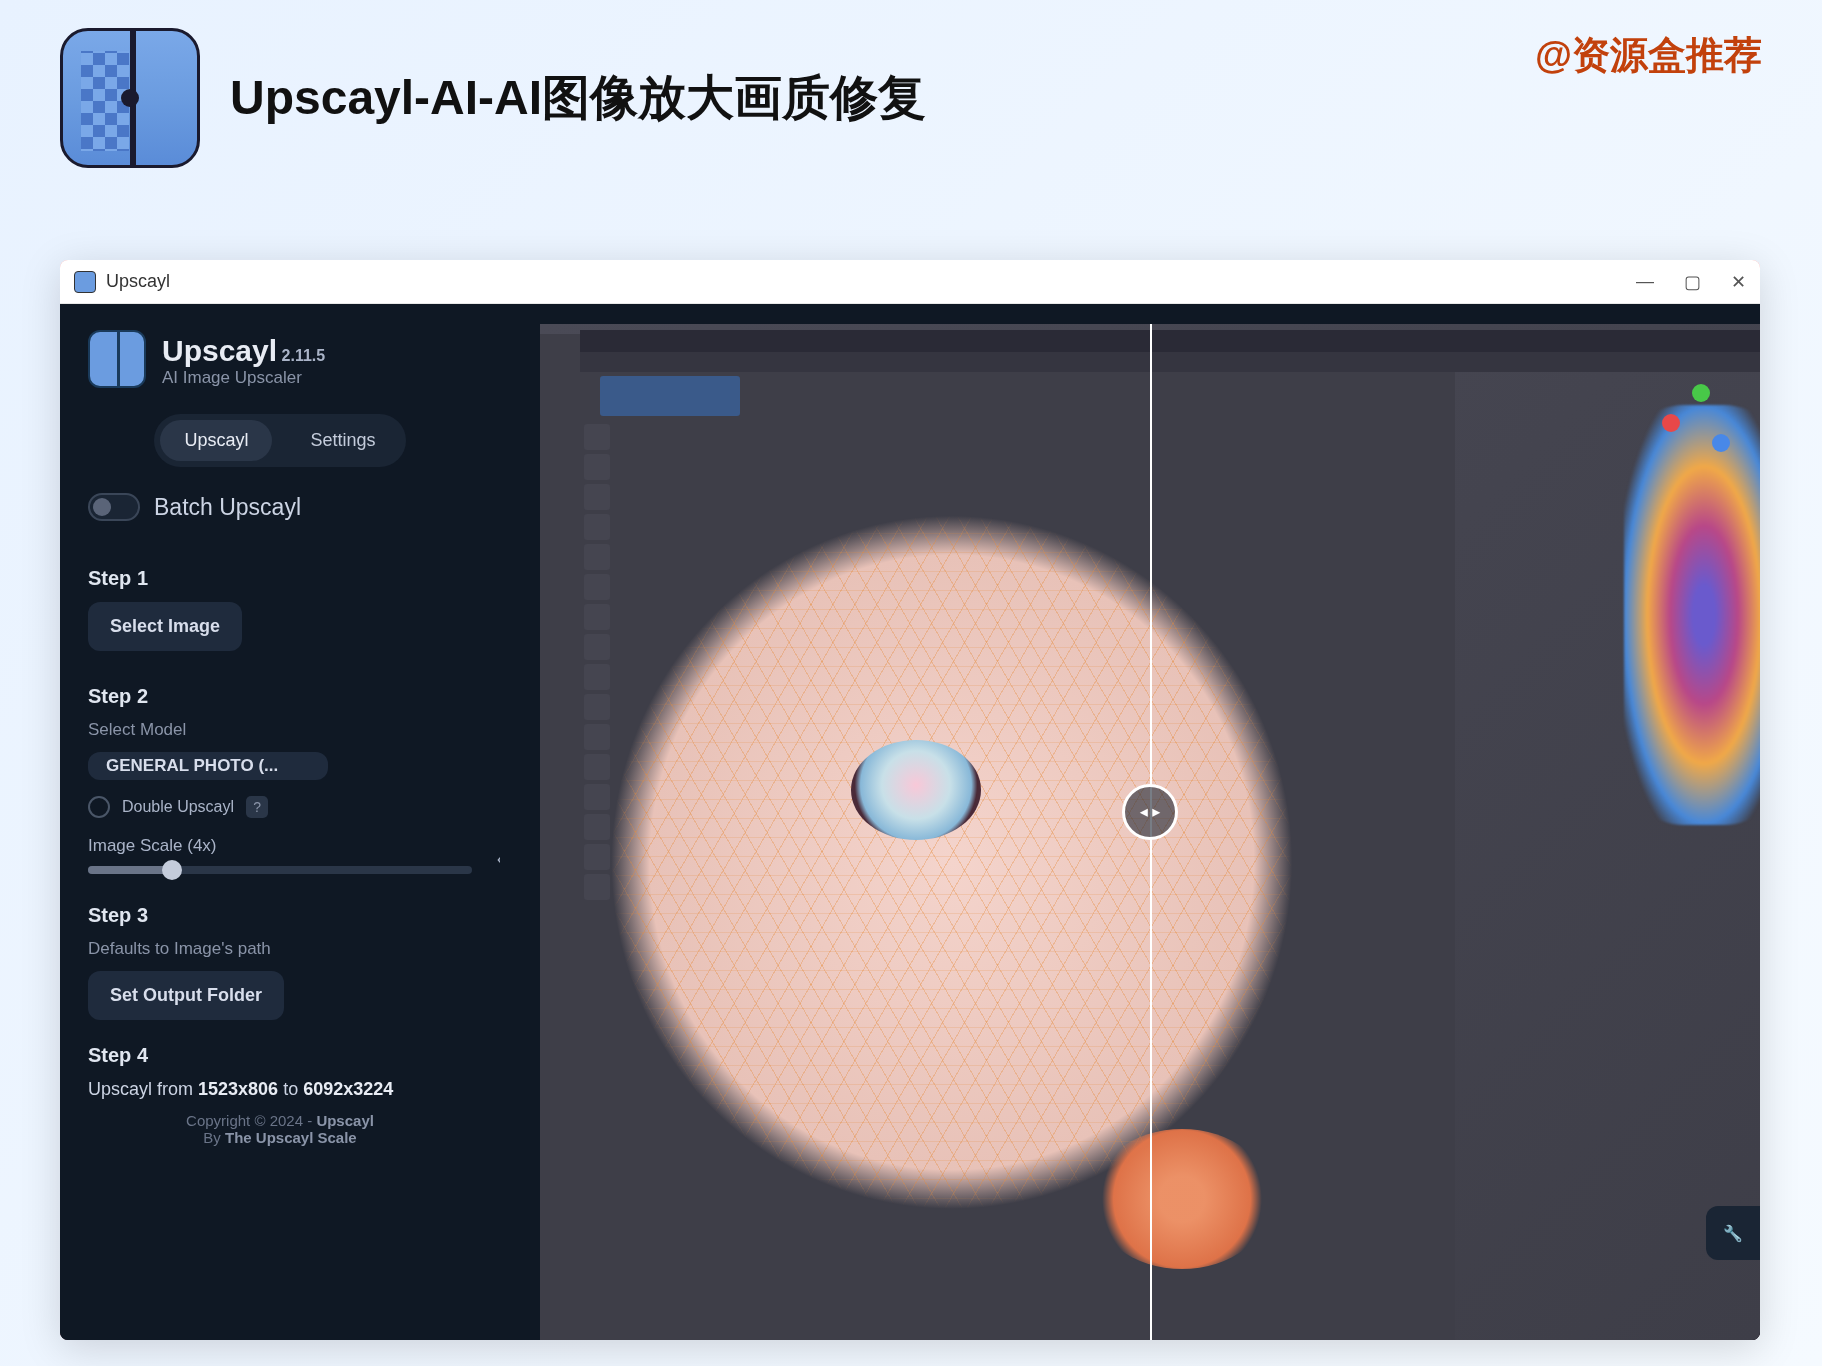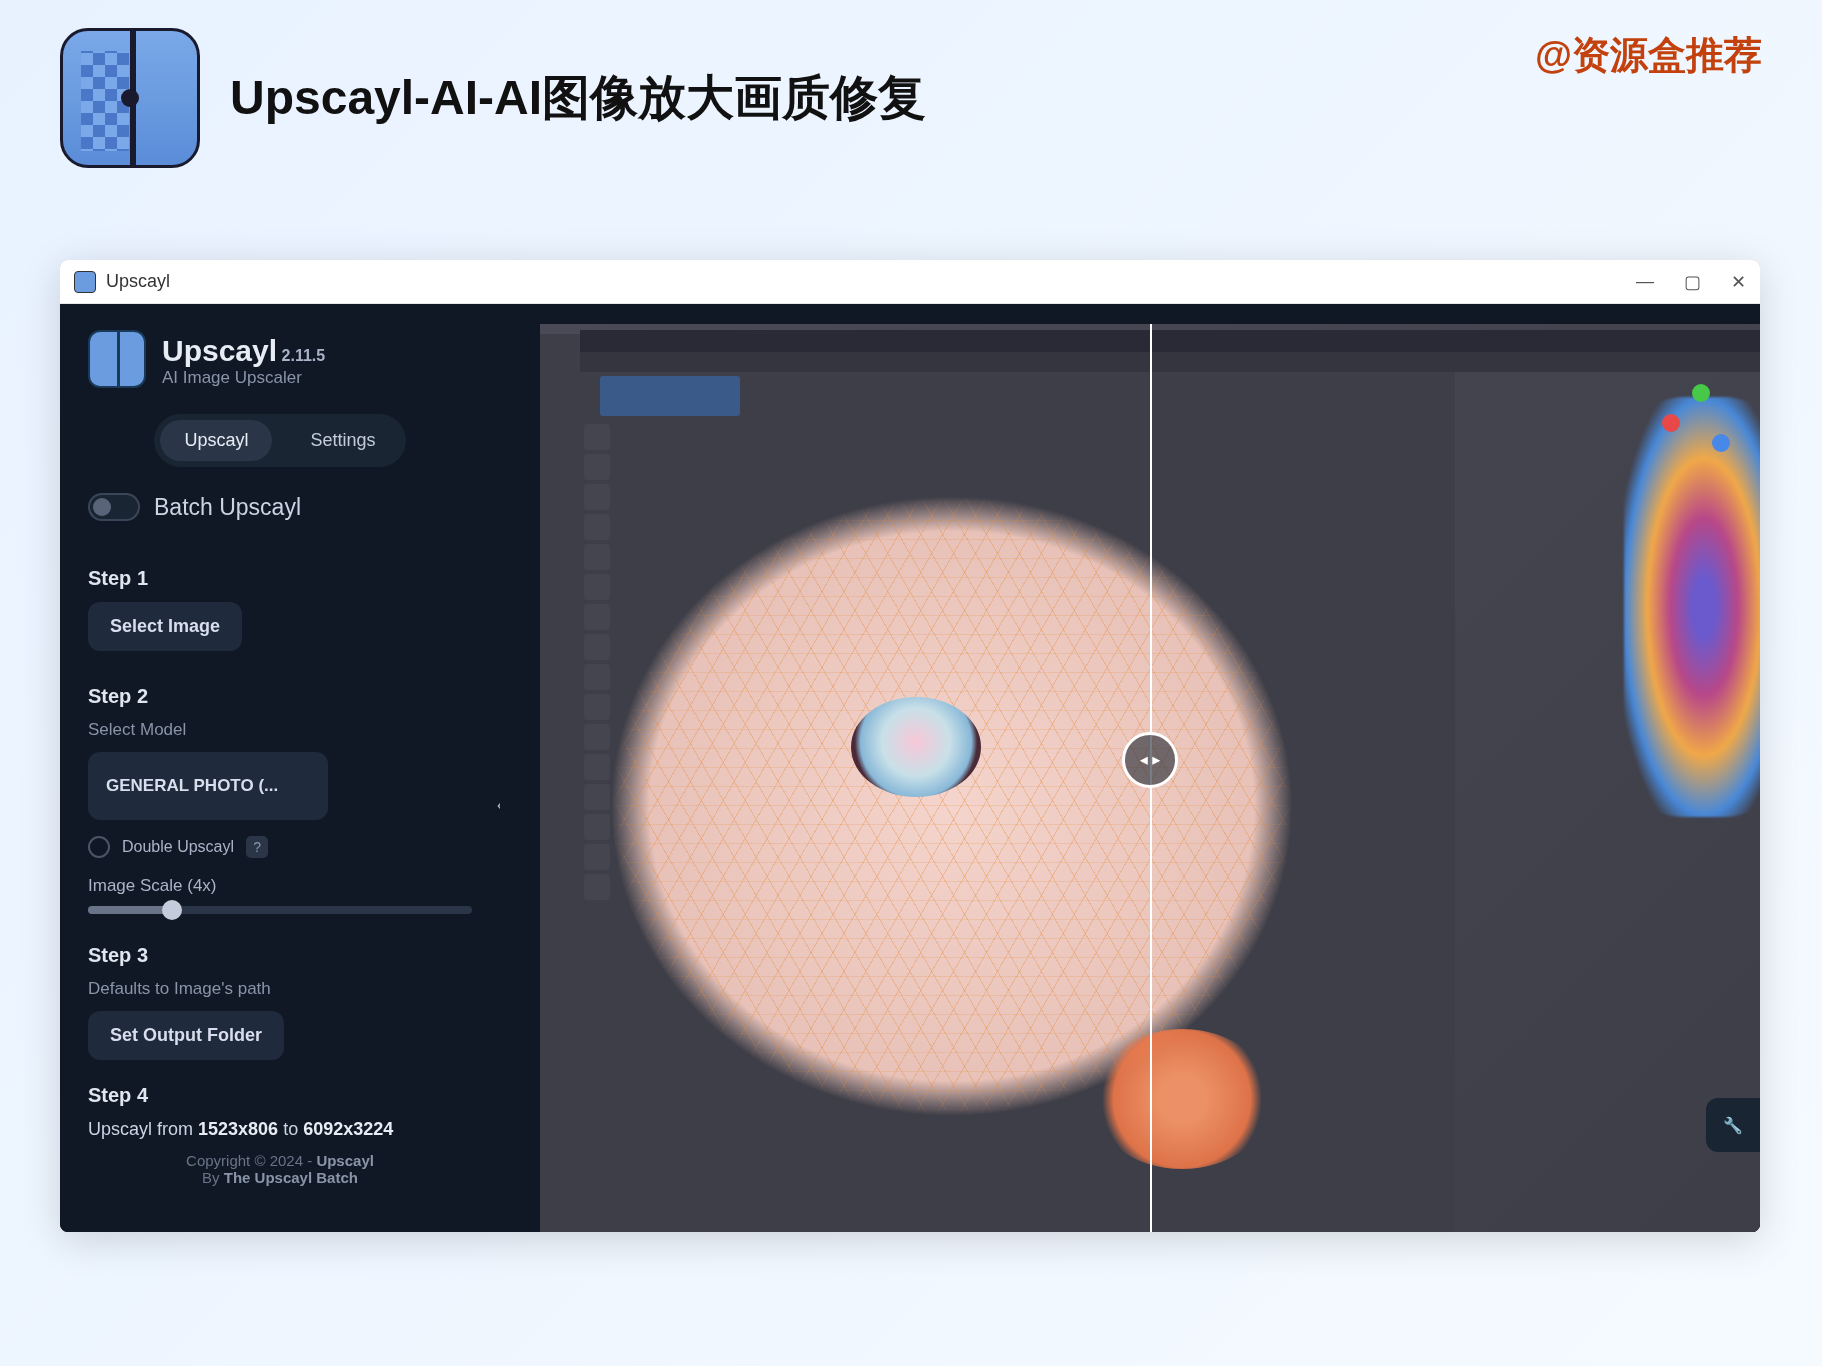--- a/index.html
+++ b/index.html
@@ -4,21 +4,21 @@
 <style>
 * { margin: 0; padding: 0; box-sizing: border-box; font-family: -apple-system, "Segoe UI", sans-serif; }
 body { width: 1822px; height: 1366px; background: linear-gradient(135deg, #e8f2ff, #f5faff); position: relative; }
 .page-header { display: flex; align-items: center; padding: 28px 60px 20px 60px; }
 .attribution { position: absolute; top: 30px; right: 60px; font-size: 38px; font-weight: 700; color: #c2410c; }
 .page-logo { width: 140px; height: 140px; border-radius: 28px; background: linear-gradient(180deg,#7aa8e8 0%,#6b9ce0 50%,#5a8cd8 100%); border: 3px solid #1a1a2e; display:flex; align-items:center; justify-content:center; position:relative; margin-right: 30px;}
 .page-logo .seam{position:absolute;top:0;bottom:0;left:50%;width:6px;background:#1a1a2e;}
 .page-logo .dot{position:absolute;left:50%;top:50%;width:18px;height:18px;background:#1a1a2e;border-radius:50%;transform:translate(-50%,-50%);}
 .page-logo .check{position:absolute;left:18px;top:20px;width:48px;height:100px;background:repeating-conic-gradient(#4a77c7 0% 25%,#7aa8e8 0% 50%) 50%/24px 24px;}
 .page-title { font-size: 48px; font-weight: 800; color: #111; }
-.app-window { position:absolute; left:60px; top:260px; width:1700px; height:972px; background:#fca5a5; border-radius:8px; box-shadow:0 8px 40px rgba(0,0,0,.15); overflow:hidden; display:flex; flex-direction:column;}
+.app-window { position:absolute; left:60px; top:260px; width:1700px; height:1080px; background:#fca5a5; border-radius:8px; box-shadow:0 8px 40px rgba(0,0,0,.15); overflow:hidden; display:flex; flex-direction:column;}
 .titlebar{height:44px;background:#fff;border-bottom:1px solid #e8e8e8;display:flex;align-items:center;padding:0 14px;color:#333;font-size:18px;}
 .titlebar .tb-icon{width:22px;height:22px;background:#6b9ce0;border:1px solid #333;border-radius:4px;margin-right:10px;}
 .titlebar .controls{margin-left:auto;display:flex;gap:30px;color:#555;}
 .titlebar .controls span{cursor:pointer;font-size:18px;}
 .app-body{flex:1;background:#0f1824;display:flex;}
 .sidebar{width:440px;background:#0f1824;padding:26px 28px;color:#9aa4b5;display:flex;flex-direction:column;position:relative;}
 .brand{display:flex;align-items:flex-end;gap:16px;margin-bottom:26px;}
 .brand-logo{width:58px;height:58px;border-radius:12px;background:#6b9ce0;border:2px solid #1a3a5a;position:relative;}
 .brand-logo::before{content:"";position:absolute;left:50%;top:0;bottom:0;width:3px;background:#1a3a5a;}
 .brand-txt .name{color:#e8ecf4;font-size:30px;font-weight:700;}
@@ -26,21 +26,21 @@
 .brand-txt .sub{color:#8a94a8;font-size:17px;}
 .tabs{display:flex;gap:14px;background:#1a2534;border-radius:28px;padding:6px;width:fit-content;margin:0 auto 26px;}
 .tab{padding:10px 24px;border-radius:24px;color:#c4ccdb;font-size:18px;cursor:pointer;}
 .tab.active{background:#2a3648;color:#e8ecf4;}
 .toggle-row{display:flex;align-items:center;gap:14px;margin-bottom:22px;}
 .toggle{width:52px;height:28px;background:#1a2534;border:2px solid #3a4658;border-radius:14px;position:relative;cursor:pointer;}
 .toggle::after{content:"";position:absolute;left:3px;top:3px;width:18px;height:18px;background:#5a6478;border-radius:50%;}
 .step-label{color:#e0e6f0;font-size:20px;font-weight:700;margin-bottom:12px;margin-top:24px;}
 .step-desc{color:#8a94a8;font-size:17px;margin-bottom:12px;}
 .btn{background:#1f2b3d;color:#d8deec;padding:14px 22px;border-radius:12px;font-size:18px;font-weight:600;cursor:pointer;width:fit-content;border:none;text-align:center;}
-.sel{background:#1f2b3d;padding:24px 18px;border-radius:12px;font-size:17px;font-weight:700;color:#d8deec;width:240px;cursor:pointer;}
+.sel{background:#1f2b3d;padding:4px 18px;border-radius:12px;font-size:17px;font-weight:700;color:#d8deec;width:240px;cursor:pointer;}
 .checkbox-row{display:flex;align-items:center;gap:12px;margin-top:16px;color:#aab4c8;}
 .radio{width:22px;height:22px;border:2px solid #4a5668;border-radius:50%;}
 .help{width:22px;height:22px;background:#2a3648;border-radius:5px;display:flex;align-items:center;justify-content:center;font-size:14px;color:#8a94a8;cursor:pointer;}
 .scale-label{color:#aab4c8;font-size:17px;margin-top:18px;margin-bottom:10px;}
 .slider{height:8px;background:#2a3648;border-radius:4px;position:relative;cursor:pointer;}
 .slider-fill{position:absolute;left:0;top:0;height:100%;width:22%;background:#6a7488;border-radius:4px;}
 .slider-thumb{position:absolute;left:22%;top:50%;width:20px;height:20px;background:#c4ccdb;border-radius:50%;transform:translate(-50%,-50%);}
 .step4-line{color:#ccd4e4;font-size:18px;}
 .step4-line b{color:#e8ecf4;font-weight:700;}
 .credits{text-align:center;color:#6a7488;font-size:15px;margin-top:12px;}
@@ -129,21 +129,21 @@
       <div class="step-label" style="margin-top:30px">Step 3</div>
       <div class="step-desc">Defaults to Image's path</div>
       <button class="btn">Set Output Folder</button>
 
       <div class="step-label" style="">Step 4</div>
       <div class="step4-line">
         <span>Upscayl from </span><b>1523x806</b><span> to </span><b>6092x3224</b>
       </div>
       <div class="credits">
         <div><span>Copyright © 2024 - </span><b>Upscayl</b></div>
-        <div><span>By </span><b>The Upscayl Batch</b></div>
+        <div><span>By </span><b>The Upscayl Scale</b></div>
       </div>
 
       <div class="collapse">‹</div>
     </div>
 
     <div class="viewer">
       <div class="canvas">
         <div class="mesh">
             <div class="eye"></div>
             <div class="accent"></div>

